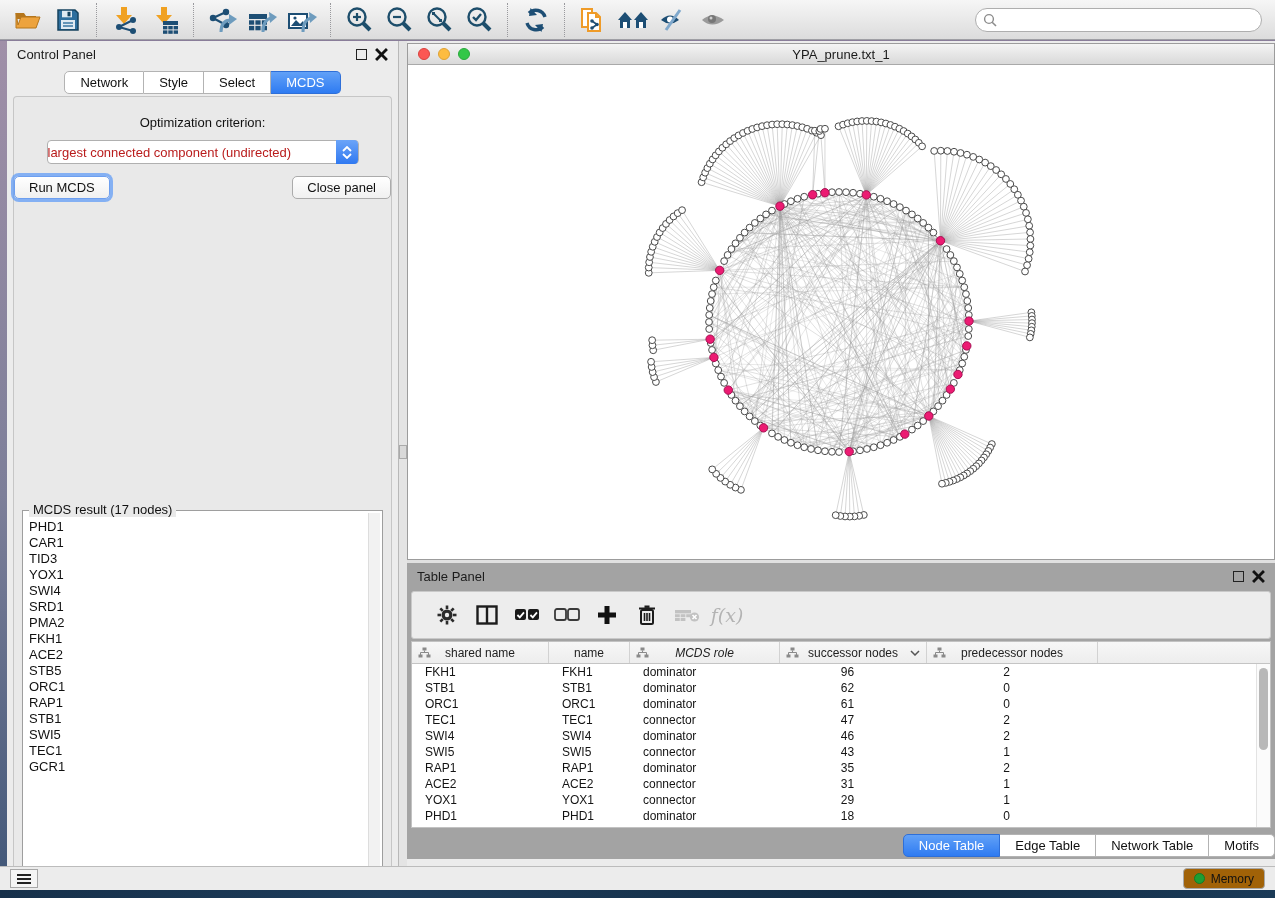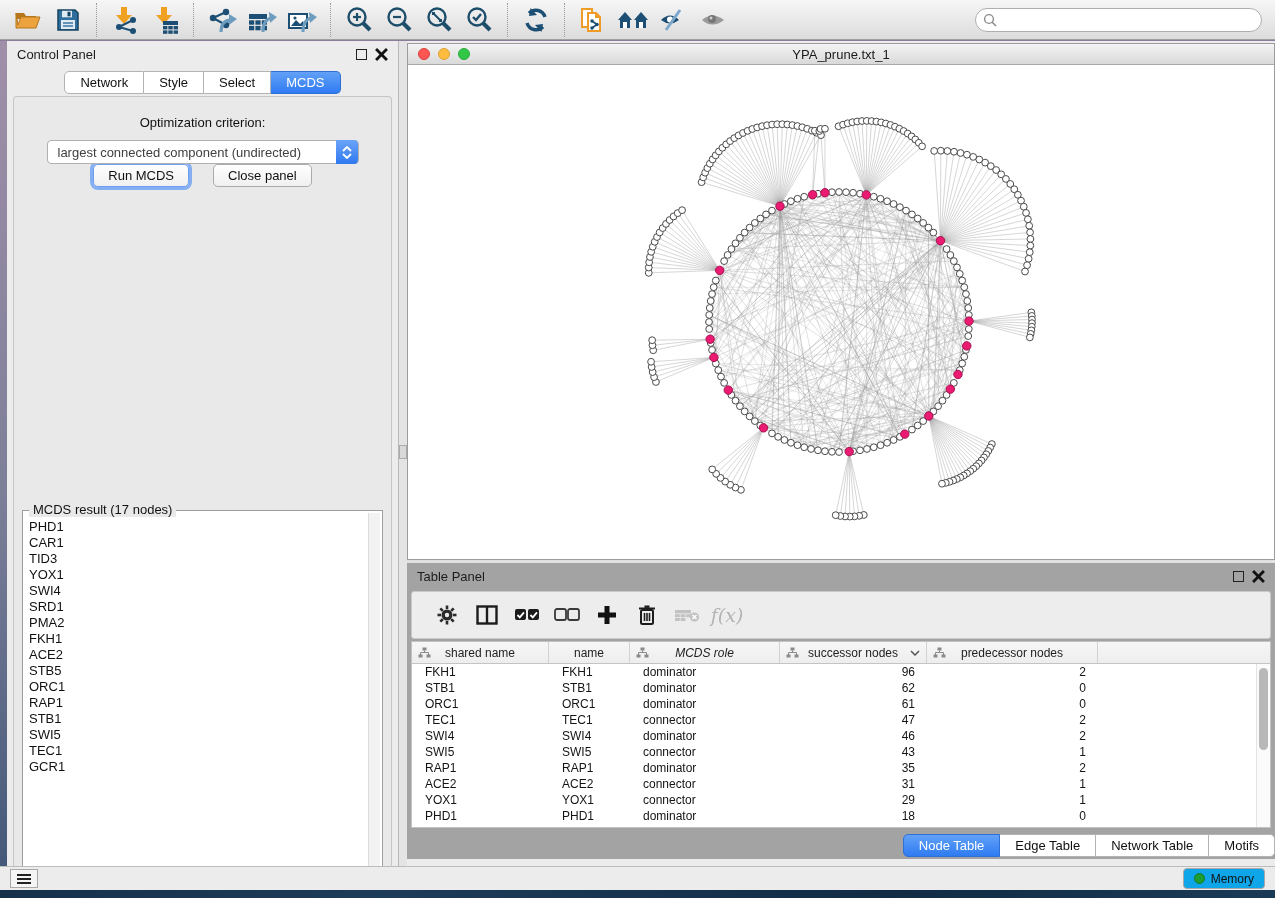--- a/index.html
+++ b/index.html
@@ -41,25 +41,25 @@
     border-left:none; font-size:13px; color:#111; display:flex; align-items:center; cursor:pointer; }
   .seg-tab:first-child { border-left:1px solid #b3b3b3; border-radius:5px 0 0 5px; }
   .seg-tab:last-child { border-radius:0 5px 5px 0; }
   .seg-tab.active { background:linear-gradient(#62a1f7,#2e7bf2); border-color:#2e6fd8; color:#fff; }
 
   .cp-content { position:absolute; left:6px; top:55px; right:6px; bottom:0;
     background:#e9e9e9; border:1px solid #c6c6c6; border-bottom:none; border-radius:4px 4px 0 0; }
   .opt-label { text-align:center; font-size:13px; color:#111; margin-top:18px; }
   .select-box { position:relative; width:312px; margin:10px auto 0; height:24px; background:#fff;
     border:1px solid #b0b0b0; border-radius:4px; display:flex; align-items:center; cursor:pointer; }
-  .select-value { font-size:13px; color:#404040; padding-left:10px; }
+  .select-value { font-size:13px; color:#b91c1c; }
   .select-cap { position:absolute; right:0; top:-1px; width:22px; height:24px;
     background:linear-gradient(#6ba4f8,#3079f1); border-radius:0 4px 4px 0;
     display:flex; flex-direction:column; align-items:center; justify-content:center; gap:1px; }
-  .btn-row { display:flex; justify-content:center; gap:24px; margin-top:0; }
+  .btn-row { display:flex; justify-content:space-between; gap:24px; margin-top:12px; }
   .mac-btn { height:23px; padding:0 14px; background:linear-gradient(#ffffff,#f0f0f0);
     border:1px solid #ababab; border-radius:5px; font-size:13px; color:#111; cursor:pointer; }
   .mac-btn.focus { box-shadow:0 0 0 3px rgba(97,156,245,.75); border-color:#6d9ff0; }
 
   .mcds-fieldset { position:absolute; left:8px; right:8px; top:413px; height:374px;
     border:1px solid #9e9e9e; background:#fff; }
   .mcds-legend { position:absolute; top:-9px; left:6px; background:#e9e9e9; padding:0 4px;
     font-size:13px; color:#111; }
   .mcds-list { position:absolute; inset:8px 16px 4px 6px; overflow:hidden; }
   .mcds-item { font-size:13px; color:#111; line-height:16px; }
@@ -100,36 +100,36 @@
   .tbl-header { display:flex; height:22px; background:linear-gradient(#f7f7f7,#ededed);
     border-bottom:1px solid #c4c4c4; }
   .th { position:relative; display:flex; align-items:center; justify-content:center;
     border-right:1px solid #d2d2d2; font-size:12px; color:#222; }
   .th .tree-ic { position:absolute; left:6px; top:5px; }
   .th .sort-ic { position:absolute; right:6px; top:8px; }
   .tbl-body { position:absolute; left:0; right:14px; top:22px; bottom:0; }
   .tr { display:flex; height:16px; align-items:center; }
   .td { font-size:12px; color:#141414; overflow:hidden; white-space:nowrap; }
   .td.txt { padding-left:13px; text-align:left; }
-  .td.num { padding-right:12px; text-align:right; }
+  .td.num { padding-right:12px; text-align:center; }
   .tbl-vscroll { position:absolute; right:0; top:22px; bottom:0; width:14px; background:#fbfbfb;
     border-left:1px solid #e3e3e3; }
   .tbl-thumb { position:absolute; left:2px; top:4px; width:9px; height:82px;
     background:#b8b8b8; border-radius:5px; }
 
   .tp-tabs { position:absolute; left:0; right:0; top:271px; display:flex; justify-content:flex-end; }
 
   
   .status-bar { position:absolute; left:0; top:866px; width:1275px; height:24px; background:#ececec;
     border-top:1px solid #bcbcbc; }
   .hist-btn { position:absolute; left:10px; top:2px; width:28px; height:19px; background:#f5f5f5;
     border:1px solid #a8a8a8; display:flex; flex-direction:column; gap:2px;
     align-items:center; justify-content:center; cursor:pointer; }
   .hist-bar { width:14px; height:2px; background:#222; }
-  .mem-btn { position:absolute; right:10px; top:1px; height:21px; background:#0ea5e9;
+  .mem-btn { position:absolute; right:10px; top:1px; height:21px; background:#a16207;
     border:1px solid #a8a8a8; border-radius:4px; display:flex; align-items:center; gap:6px;
     padding:0 10px; font-size:12px; color:#111; cursor:pointer; }
   .mem-dot { width:11px; height:11px; border-radius:50%; background:#1d9e33; border:1px solid #157a26; }
 
   .bottom-desk { position:absolute; left:0; top:890px; width:1275px; height:8px;
     background:linear-gradient(90deg,#16304a,#1d3c5a 30%,#122c44 70%,#1a3a57); }
 </style>
 </head>
 <body>
 

